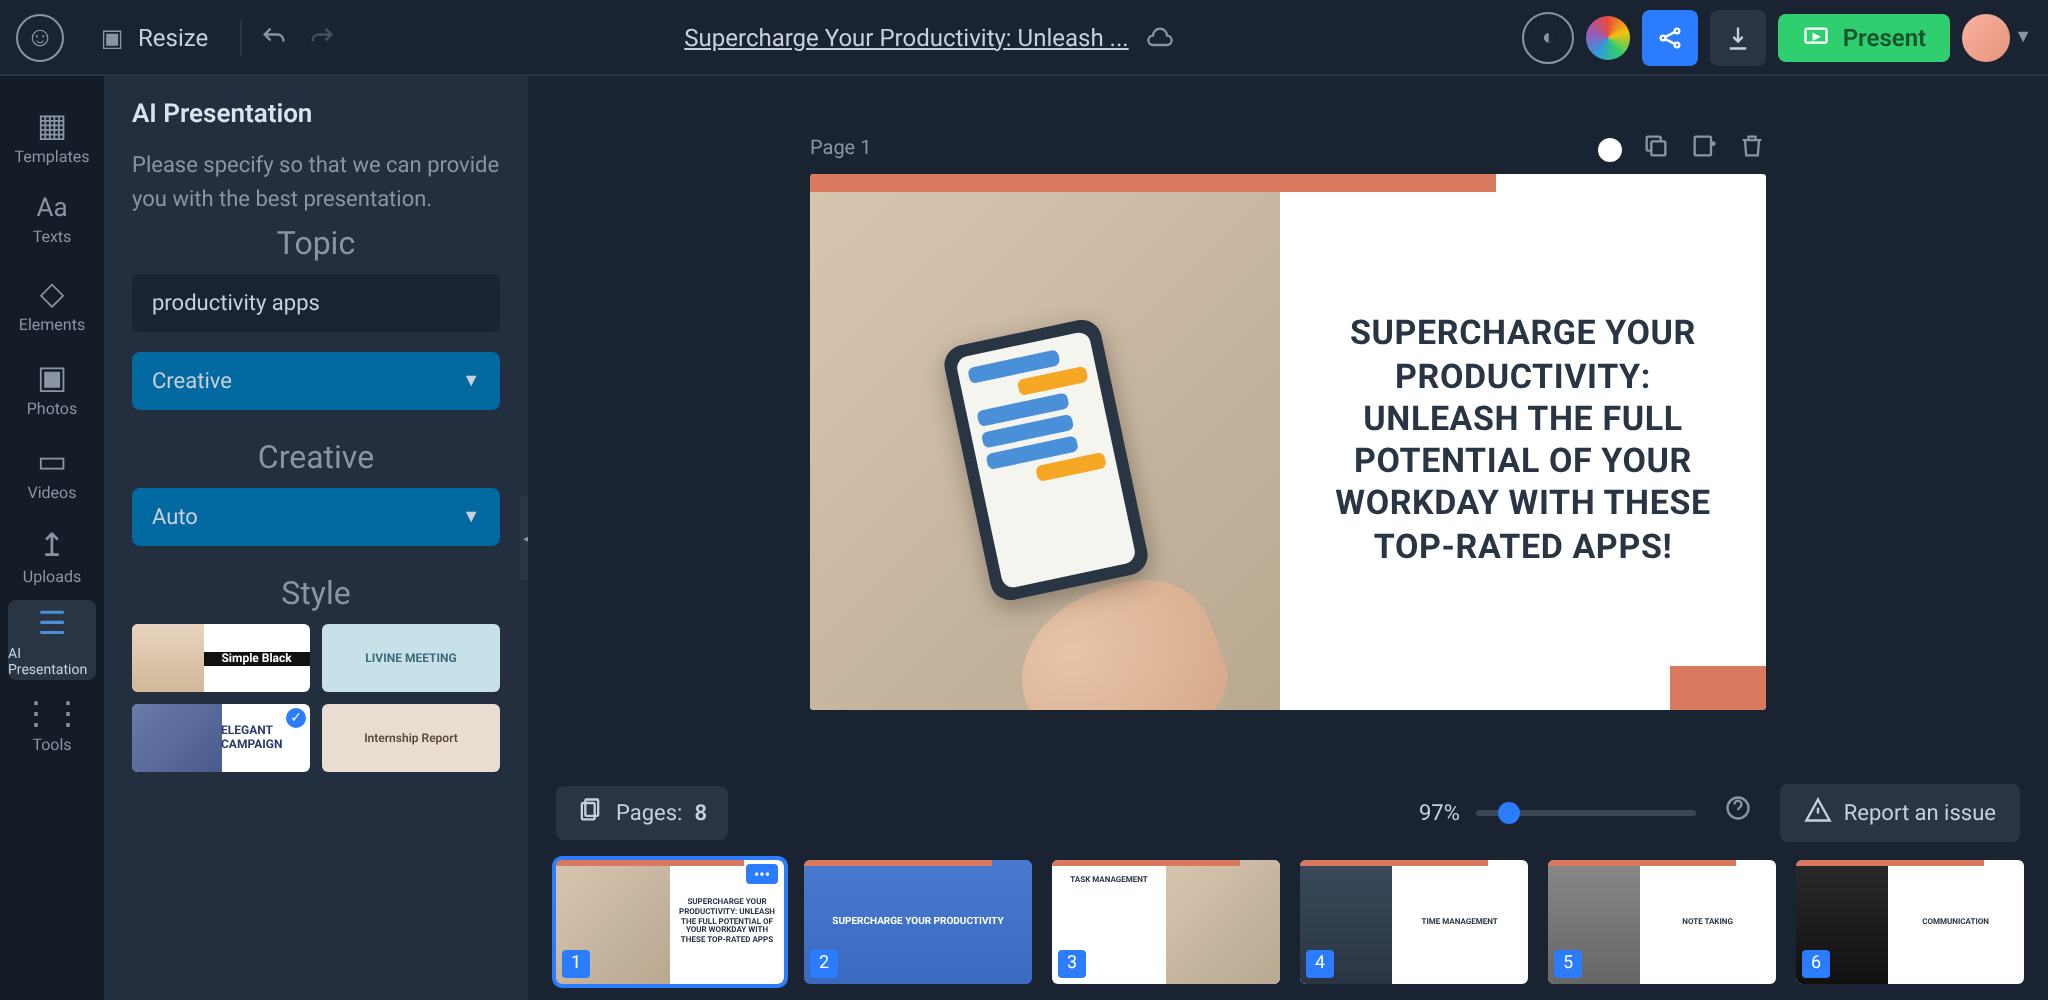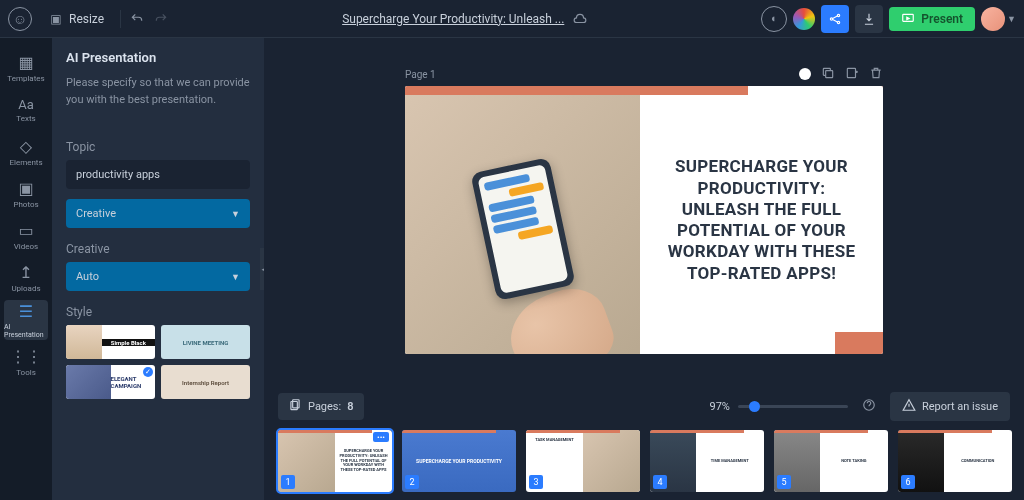--- a/index.html
+++ b/index.html
@@ -18,22 +18,22 @@
 .theme-btn{width:26px;height:26px;border-radius:50%;border:1.5px solid #8a94a3;display:flex;align-items:center;justify-content:center;}
 
 .main { flex:1; display:flex; min-height:0; }
 .leftrail{width:52px;background:#141c28;display:flex;flex-direction:column;align-items:center;padding-top:10px;gap:2px;}
 .rail-item{width:44px;height:40px;display:flex;flex-direction:column;align-items:center;justify-content:center;gap:2px;color:#8a94a3;font-size:8px;border-radius:4px;cursor:pointer;}
 .rail-item.active{background:#2a3544;color:#c8d0db;}
 .rail-ico{font-size:16px;}
 
 .sidepanel{width:212px;background:#232e3f;padding:12px 14px;display:flex;flex-direction:column;overflow-y:auto;position:relative;}
 .sidepanel h2{font-size:13px;font-weight:600;color:#dbe3ee;margin-bottom:10px;}
-.sidepanel p{font-size:11px;color:#8a94a3;line-height:1.5;margin-bottom:28px;}
-.field-label{font-size:12px;color:#8a94a3;margin-bottom:6px;margin-top:4px;}
+.sidepanel p{font-size:11px;color:#8a94a3;line-height:1.5;margin-bottom:0;}
+.field-label{font-size:16px;color:#8a94a3;margin-bottom:6px;margin-top:4px;text-align:center;}
 .field-input{background:#1a2332;border:none;border-radius:4px;padding:8px 10px;color:#c8d0db;font-size:11px;width:100%;margin-bottom:10px;}
 .field-select{background:#0369a1;border-radius:4px;padding:8px 10px;color:#c8d0db;font-size:11px;display:flex;justify-content:space-between;align-items:center;margin-bottom:10px;cursor:pointer;}
 .style-grid{display:grid;grid-template-columns:1fr 1fr;gap:6px;}
 .style-card{height:34px;border-radius:3px;background:#fff;font-size:6px;display:flex;align-items:center;justify-content:center;overflow:hidden;position:relative;cursor:pointer;}
 .collapse-handle{position:absolute;right:-6px;top:50%;transform:translateY(-50%);width:10px;height:42px;background:#2a3544;border-radius:0 4px 4px 0;display:flex;align-items:center;justify-content:center;color:#8a94a3;font-size:9px;cursor:pointer;}
 
 .canvas-area{flex:1;background:#1a2332;display:flex;flex-direction:column;min-width:0;}
 .canvas-top{flex:1;display:flex;flex-direction:column;align-items:center;padding:28px 20px 10px;overflow:hidden;}
 .page-header{width:478px;display:flex;justify-content:space-between;align-items:center;margin-bottom:4px;}
 .page-header span{font-size:10px;color:#8a94a3;}

